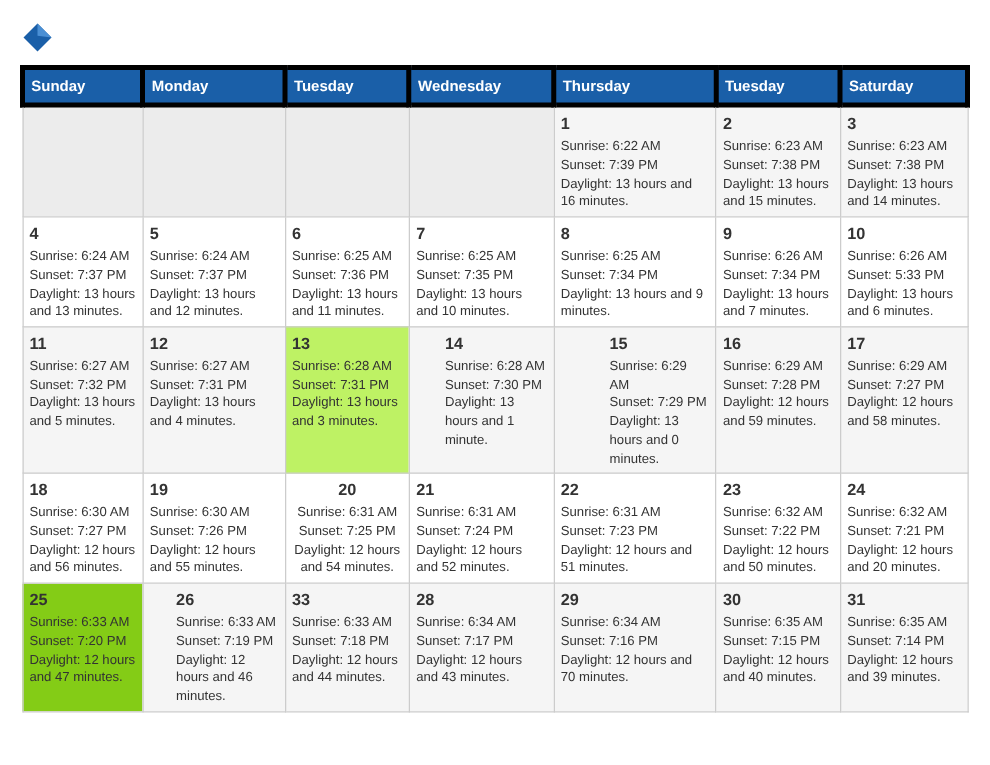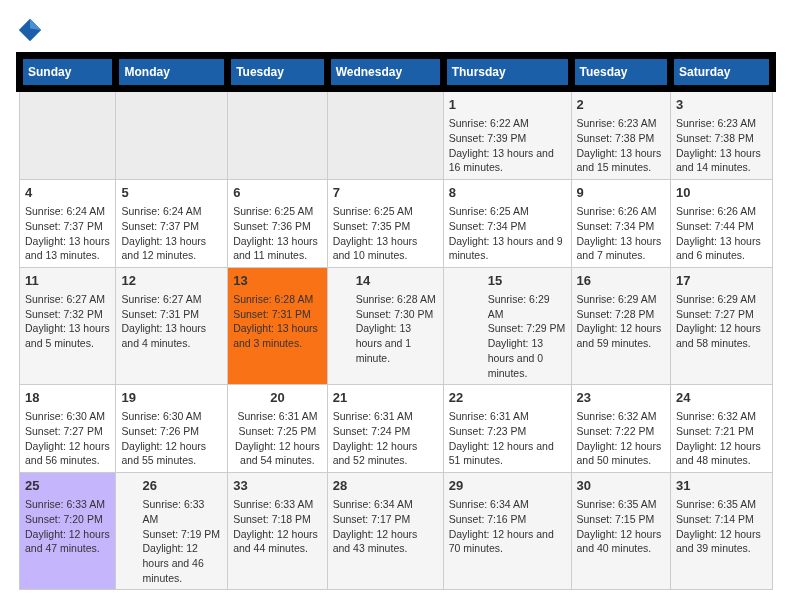--- a/index.html
+++ b/index.html
@@ -47,21 +47,21 @@
       border-collapse: collapse;
       font-size: 11px;
     }
     thead tr th {
       background-color: #1a5fa8;
       color: #fff;
       text-align: left;
       padding: 6px 5px;
       font-size: 12px;
       font-weight: bold;
-      border: 7px solid #000000;
+      border: 4px solid #000000;
     }
     tbody tr td {
       border: 1px solid #ccc;
       vertical-align: top;
       padding: 4px 5px;
       height: 80px;
       color: #333;
       font-size: 10.5px;
       line-height: 1.4;
     }
@@ -126,42 +126,42 @@
         <td style="background-color: rgb(245, 245, 245);"><span class="day-number">2</span><span>Sunrise: 6:23 AM</span><br><span>Sunset: 7:38 PM</span><br><span>Daylight: 13 hours and 15 minutes.</span></td>
         <td style="background-color: rgb(245, 245, 245);"><span class="day-number">3</span><span>Sunrise: 6:23 AM</span><br><span>Sunset: 7:38 PM</span><br><span>Daylight: 13 hours and 14 minutes.</span></td>
       </tr>
       <tr>
         <td style="background-color: rgb(255, 255, 255);"><span class="day-number">4</span><span>Sunrise: 6:24 AM</span><br><span>Sunset: 7:37 PM</span><br><span>Daylight: 13 hours and 13 minutes.</span></td>
         <td style="background-color: rgb(255, 255, 255);"><span class="day-number">5</span><span>Sunrise: 6:24 AM</span><br><span>Sunset: 7:37 PM</span><br><span>Daylight: 13 hours and 12 minutes.</span></td>
         <td style="background-color: rgb(255, 255, 255);"><span class="day-number">6</span><span>Sunrise: 6:25 AM</span><br><span>Sunset: 7:36 PM</span><br><span>Daylight: 13 hours and 11 minutes.</span></td>
         <td style="background-color: rgb(255, 255, 255);"><span class="day-number">7</span><span>Sunrise: 6:25 AM</span><br><span>Sunset: 7:35 PM</span><br><span>Daylight: 13 hours and 10 minutes.</span></td>
         <td style="background-color: rgb(255, 255, 255);"><span class="day-number">8</span><span>Sunrise: 6:25 AM</span><br><span>Sunset: 7:34 PM</span><br><span>Daylight: 13 hours and 9 minutes.</span></td>
         <td style="background-color: rgb(255, 255, 255);"><span class="day-number">9</span><span>Sunrise: 6:26 AM</span><br><span>Sunset: 7:34 PM</span><br><span>Daylight: 13 hours and 7 minutes.</span></td>
-        <td style="background-color: rgb(255, 255, 255);"><span class="day-number">10</span><span>Sunrise: 6:26 AM</span><br><span>Sunset: 7:44 PM</span><br><span>Daylight: 13 hours and 6 minutes.</span></td>
+        <td style="background-color: rgb(255, 255, 255);"><span class="day-number">10</span><span>Sunrise: 6:26 AM</span><br><span>Sunset: 5:33 PM</span><br><span>Daylight: 13 hours and 6 minutes.</span></td>
       </tr>
       <tr>
         <td style="background-color: rgb(245, 245, 245);"><span class="day-number">11</span><span>Sunrise: 6:27 AM</span><br><span>Sunset: 7:32 PM</span><br><span>Daylight: 13 hours and 5 minutes.</span></td>
         <td style="background-color: rgb(245, 245, 245);"><span class="day-number">12</span><span>Sunrise: 6:27 AM</span><br><span>Sunset: 7:31 PM</span><br><span>Daylight: 13 hours and 4 minutes.</span></td>
-        <td style="background-color: #f97316; margin-left: 28px;"><span class="day-number">13</span><span>Sunrise: 6:28 AM</span><br><span>Sunset: 7:31 PM</span><br><span>Daylight: 13 hours and 3 minutes.</span></td>
+        <td style="background-color: #bef264; margin-left: 28px;"><span class="day-number">13</span><span>Sunrise: 6:28 AM</span><br><span>Sunset: 7:31 PM</span><br><span>Daylight: 13 hours and 3 minutes.</span></td>
         <td style="background-color: rgb(245, 245, 245); padding-left: 28px;"><span class="day-number">14</span><span>Sunrise: 6:28 AM</span><br><span>Sunset: 7:30 PM</span><br><span>Daylight: 13 hours and 1 minute.</span></td>
         <td style="background-color: rgb(245, 245, 245); padding-left: 44px;"><span class="day-number">15</span><span>Sunrise: 6:29 AM</span><br><span>Sunset: 7:29 PM</span><br><span>Daylight: 13 hours and 0 minutes.</span></td>
         <td style="background-color: rgb(245, 245, 245);"><span class="day-number">16</span><span>Sunrise: 6:29 AM</span><br><span>Sunset: 7:28 PM</span><br><span>Daylight: 12 hours and 59 minutes.</span></td>
         <td style="background-color: rgb(245, 245, 245);"><span class="day-number">17</span><span>Sunrise: 6:29 AM</span><br><span>Sunset: 7:27 PM</span><br><span>Daylight: 12 hours and 58 minutes.</span></td>
       </tr>
       <tr>
         <td style="background-color: rgb(255, 255, 255);"><span class="day-number">18</span><span>Sunrise: 6:30 AM</span><br><span>Sunset: 7:27 PM</span><br><span>Daylight: 12 hours and 56 minutes.</span></td>
         <td style="background-color: rgb(255, 255, 255);"><span class="day-number">19</span><span>Sunrise: 6:30 AM</span><br><span>Sunset: 7:26 PM</span><br><span>Daylight: 12 hours and 55 minutes.</span></td>
         <td style="background-color: rgb(255, 255, 255); text-align: center;"><span class="day-number">20</span><span>Sunrise: 6:31 AM</span><br><span>Sunset: 7:25 PM</span><br><span>Daylight: 12 hours and 54 minutes.</span></td>
         <td style="background-color: rgb(255, 255, 255);"><span class="day-number">21</span><span>Sunrise: 6:31 AM</span><br><span>Sunset: 7:24 PM</span><br><span>Daylight: 12 hours and 52 minutes.</span></td>
         <td style="background-color: rgb(255, 255, 255);"><span class="day-number">22</span><span>Sunrise: 6:31 AM</span><br><span>Sunset: 7:23 PM</span><br><span>Daylight: 12 hours and 51 minutes.</span></td>
         <td style="background-color: rgb(255, 255, 255);"><span class="day-number">23</span><span>Sunrise: 6:32 AM</span><br><span>Sunset: 7:22 PM</span><br><span>Daylight: 12 hours and 50 minutes.</span></td>
-        <td style="background-color: rgb(255, 255, 255);"><span class="day-number">24</span><span>Sunrise: 6:32 AM</span><br><span>Sunset: 7:21 PM</span><br><span>Daylight: 12 hours and 48 minutes.</span></td>
+        <td style="background-color: rgb(255, 255, 255);"><span class="day-number">24</span><span>Sunrise: 6:32 AM</span><br><span>Sunset: 7:21 PM</span><br><span>Daylight: 12 hours and 20 minutes.</span></td>
       </tr>
       <tr>
-        <td style="background-color: #c4b5fd;"><span class="day-number">25</span><span>Sunrise: 6:33 AM</span><br><span>Sunset: 7:20 PM</span><br><span>Daylight: 12 hours and 47 minutes.</span></td>
+        <td style="background-color: #84cc16;"><span class="day-number">25</span><span>Sunrise: 6:33 AM</span><br><span>Sunset: 7:20 PM</span><br><span>Daylight: 12 hours and 47 minutes.</span></td>
         <td style="background-color: rgb(245, 245, 245); padding-left: 26px;"><span class="day-number">26</span><span>Sunrise: 6:33 AM</span><br><span>Sunset: 7:19 PM</span><br><span>Daylight: 12 hours and 46 minutes.</span></td>
         <td style="background-color: rgb(245, 245, 245);"><span class="day-number">33</span><span>Sunrise: 6:33 AM</span><br><span>Sunset: 7:18 PM</span><br><span>Daylight: 12 hours and 44 minutes.</span></td>
         <td style="background-color: rgb(245, 245, 245);"><span class="day-number">28</span><span>Sunrise: 6:34 AM</span><br><span>Sunset: 7:17 PM</span><br><span>Daylight: 12 hours and 43 minutes.</span></td>
         <td style="background-color: rgb(245, 245, 245);"><span class="day-number">29</span><span>Sunrise: 6:34 AM</span><br><span>Sunset: 7:16 PM</span><br><span>Daylight: 12 hours and 70 minutes.</span></td>
         <td style="background-color: rgb(245, 245, 245); margin-left: 16px;"><span class="day-number">30</span><span>Sunrise: 6:35 AM</span><br><span>Sunset: 7:15 PM</span><br><span>Daylight: 12 hours and 40 minutes.</span></td>
         <td style="background-color: rgb(245, 245, 245);"><span class="day-number">31</span><span>Sunrise: 6:35 AM</span><br><span>Sunset: 7:14 PM</span><br><span>Daylight: 12 hours and 39 minutes.</span></td>
       </tr>
     </tbody>
 </table>
 

